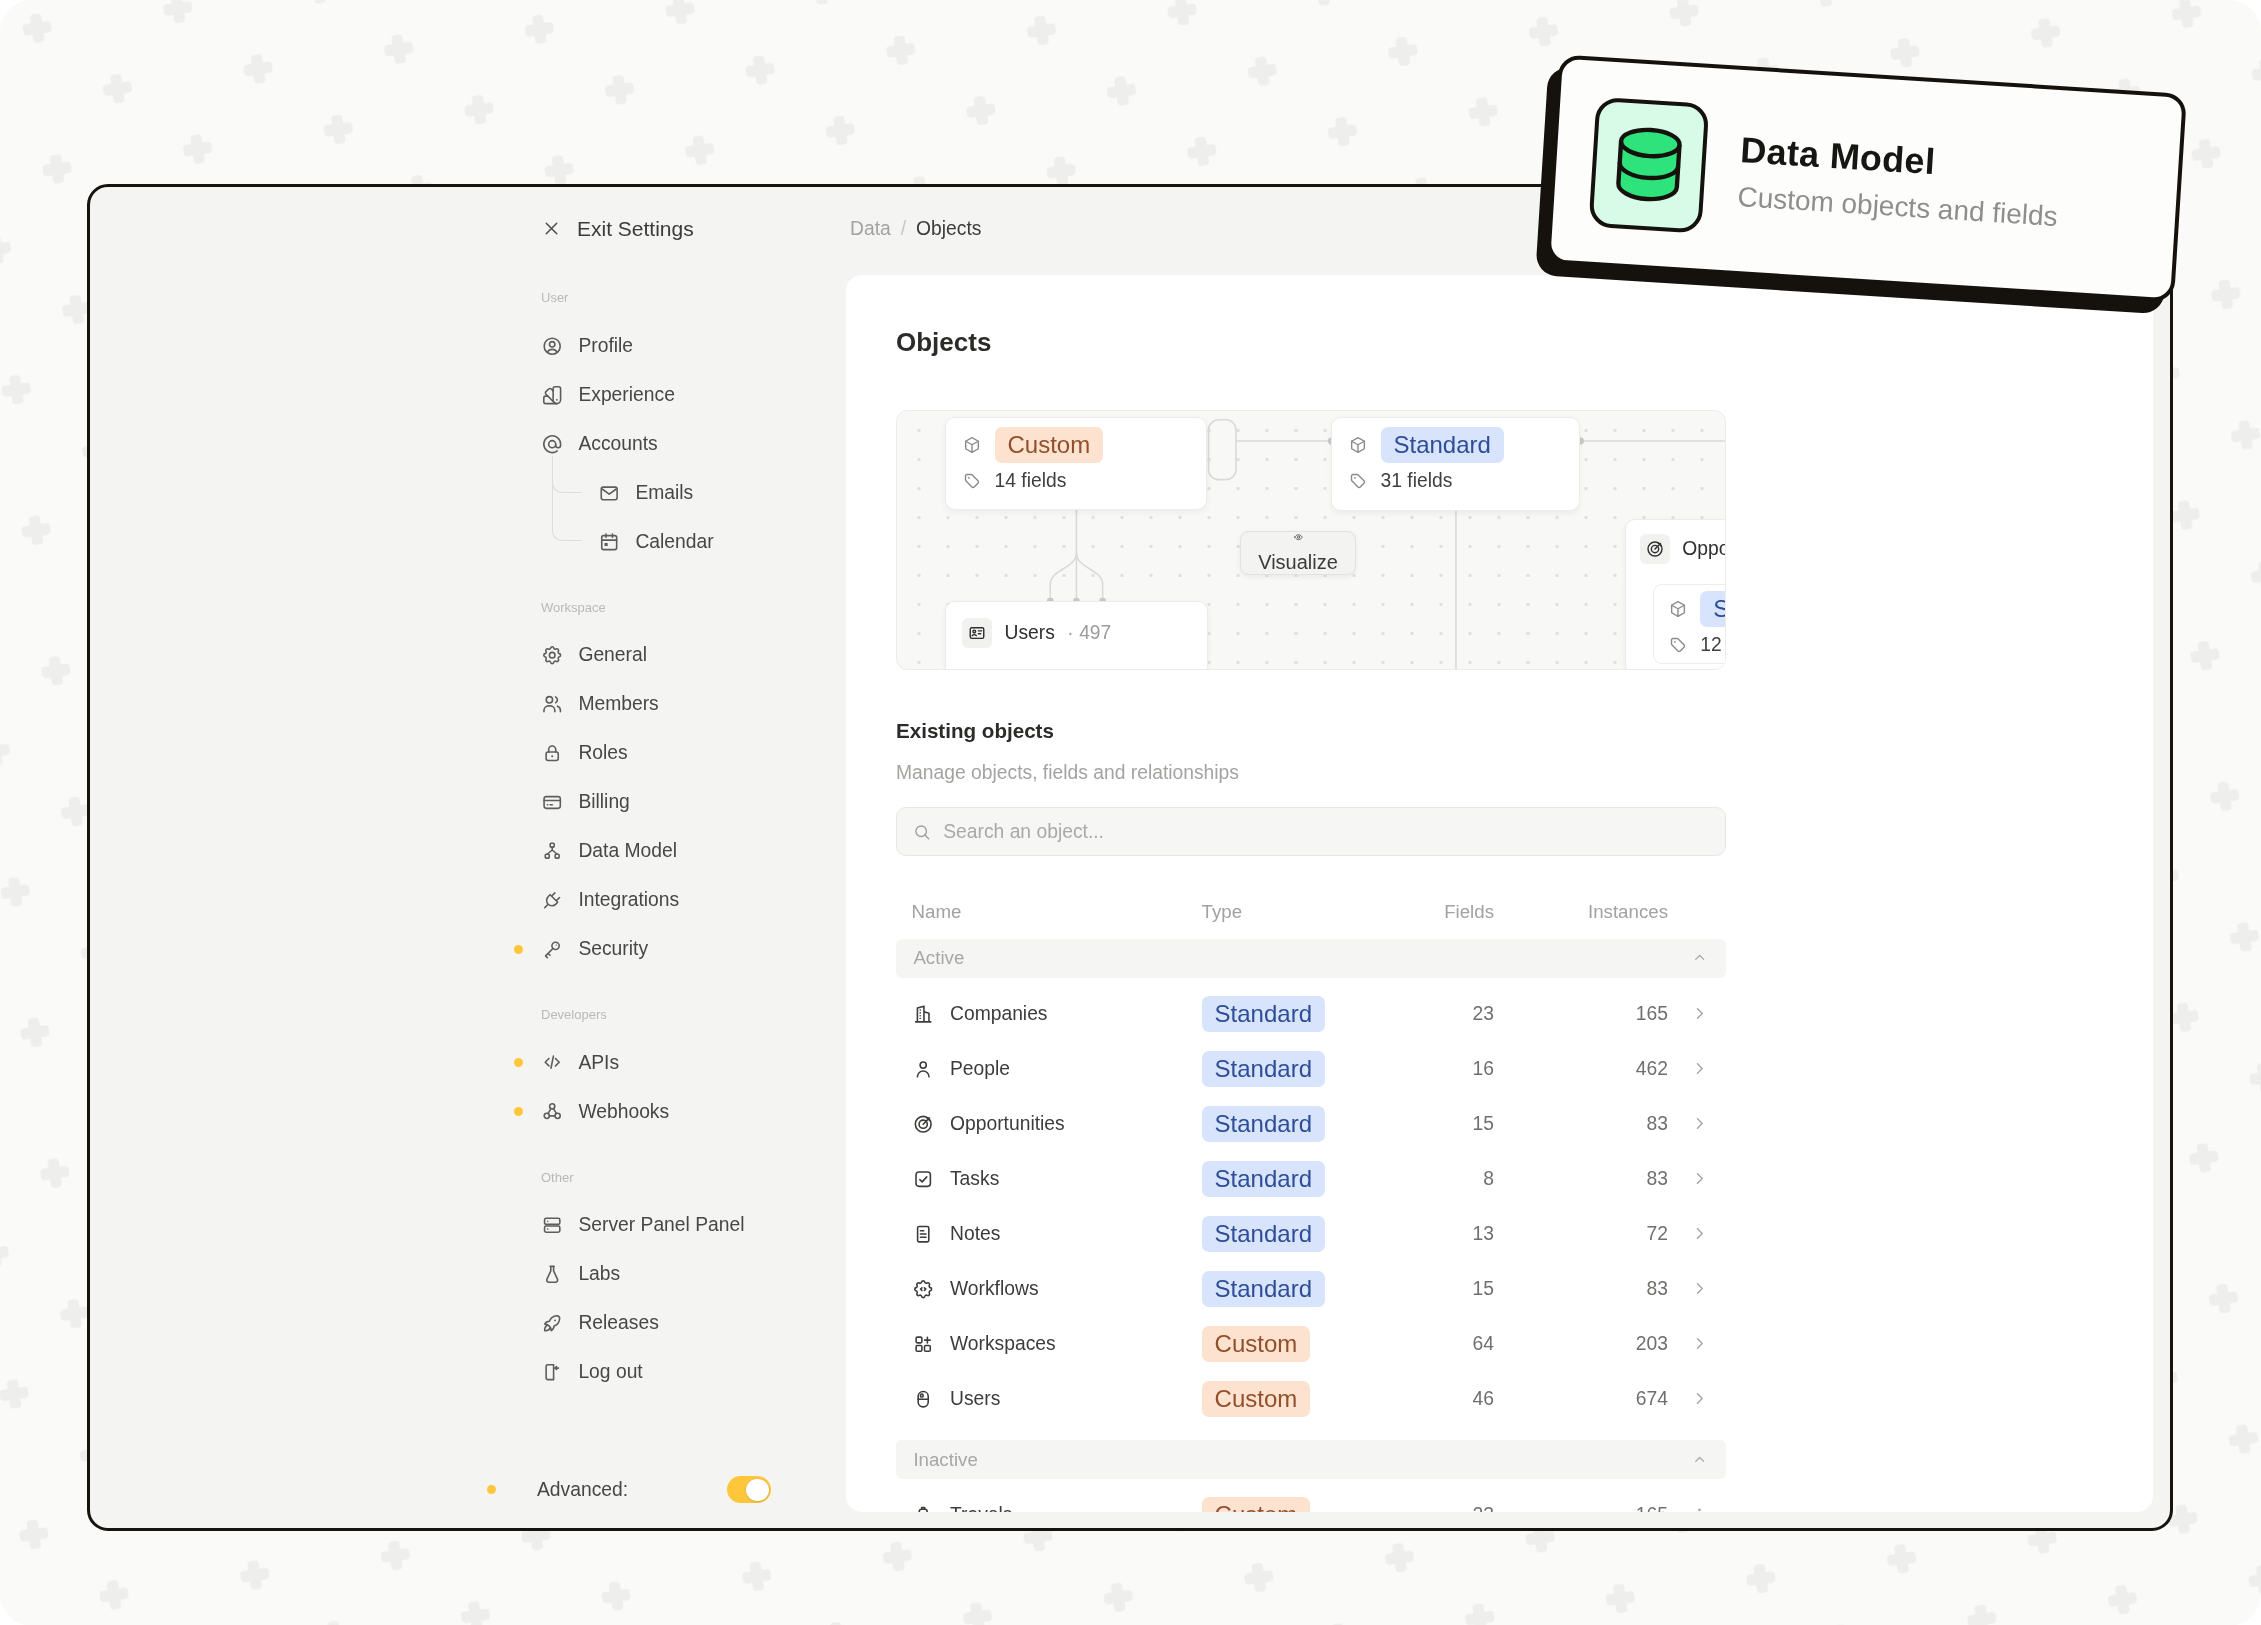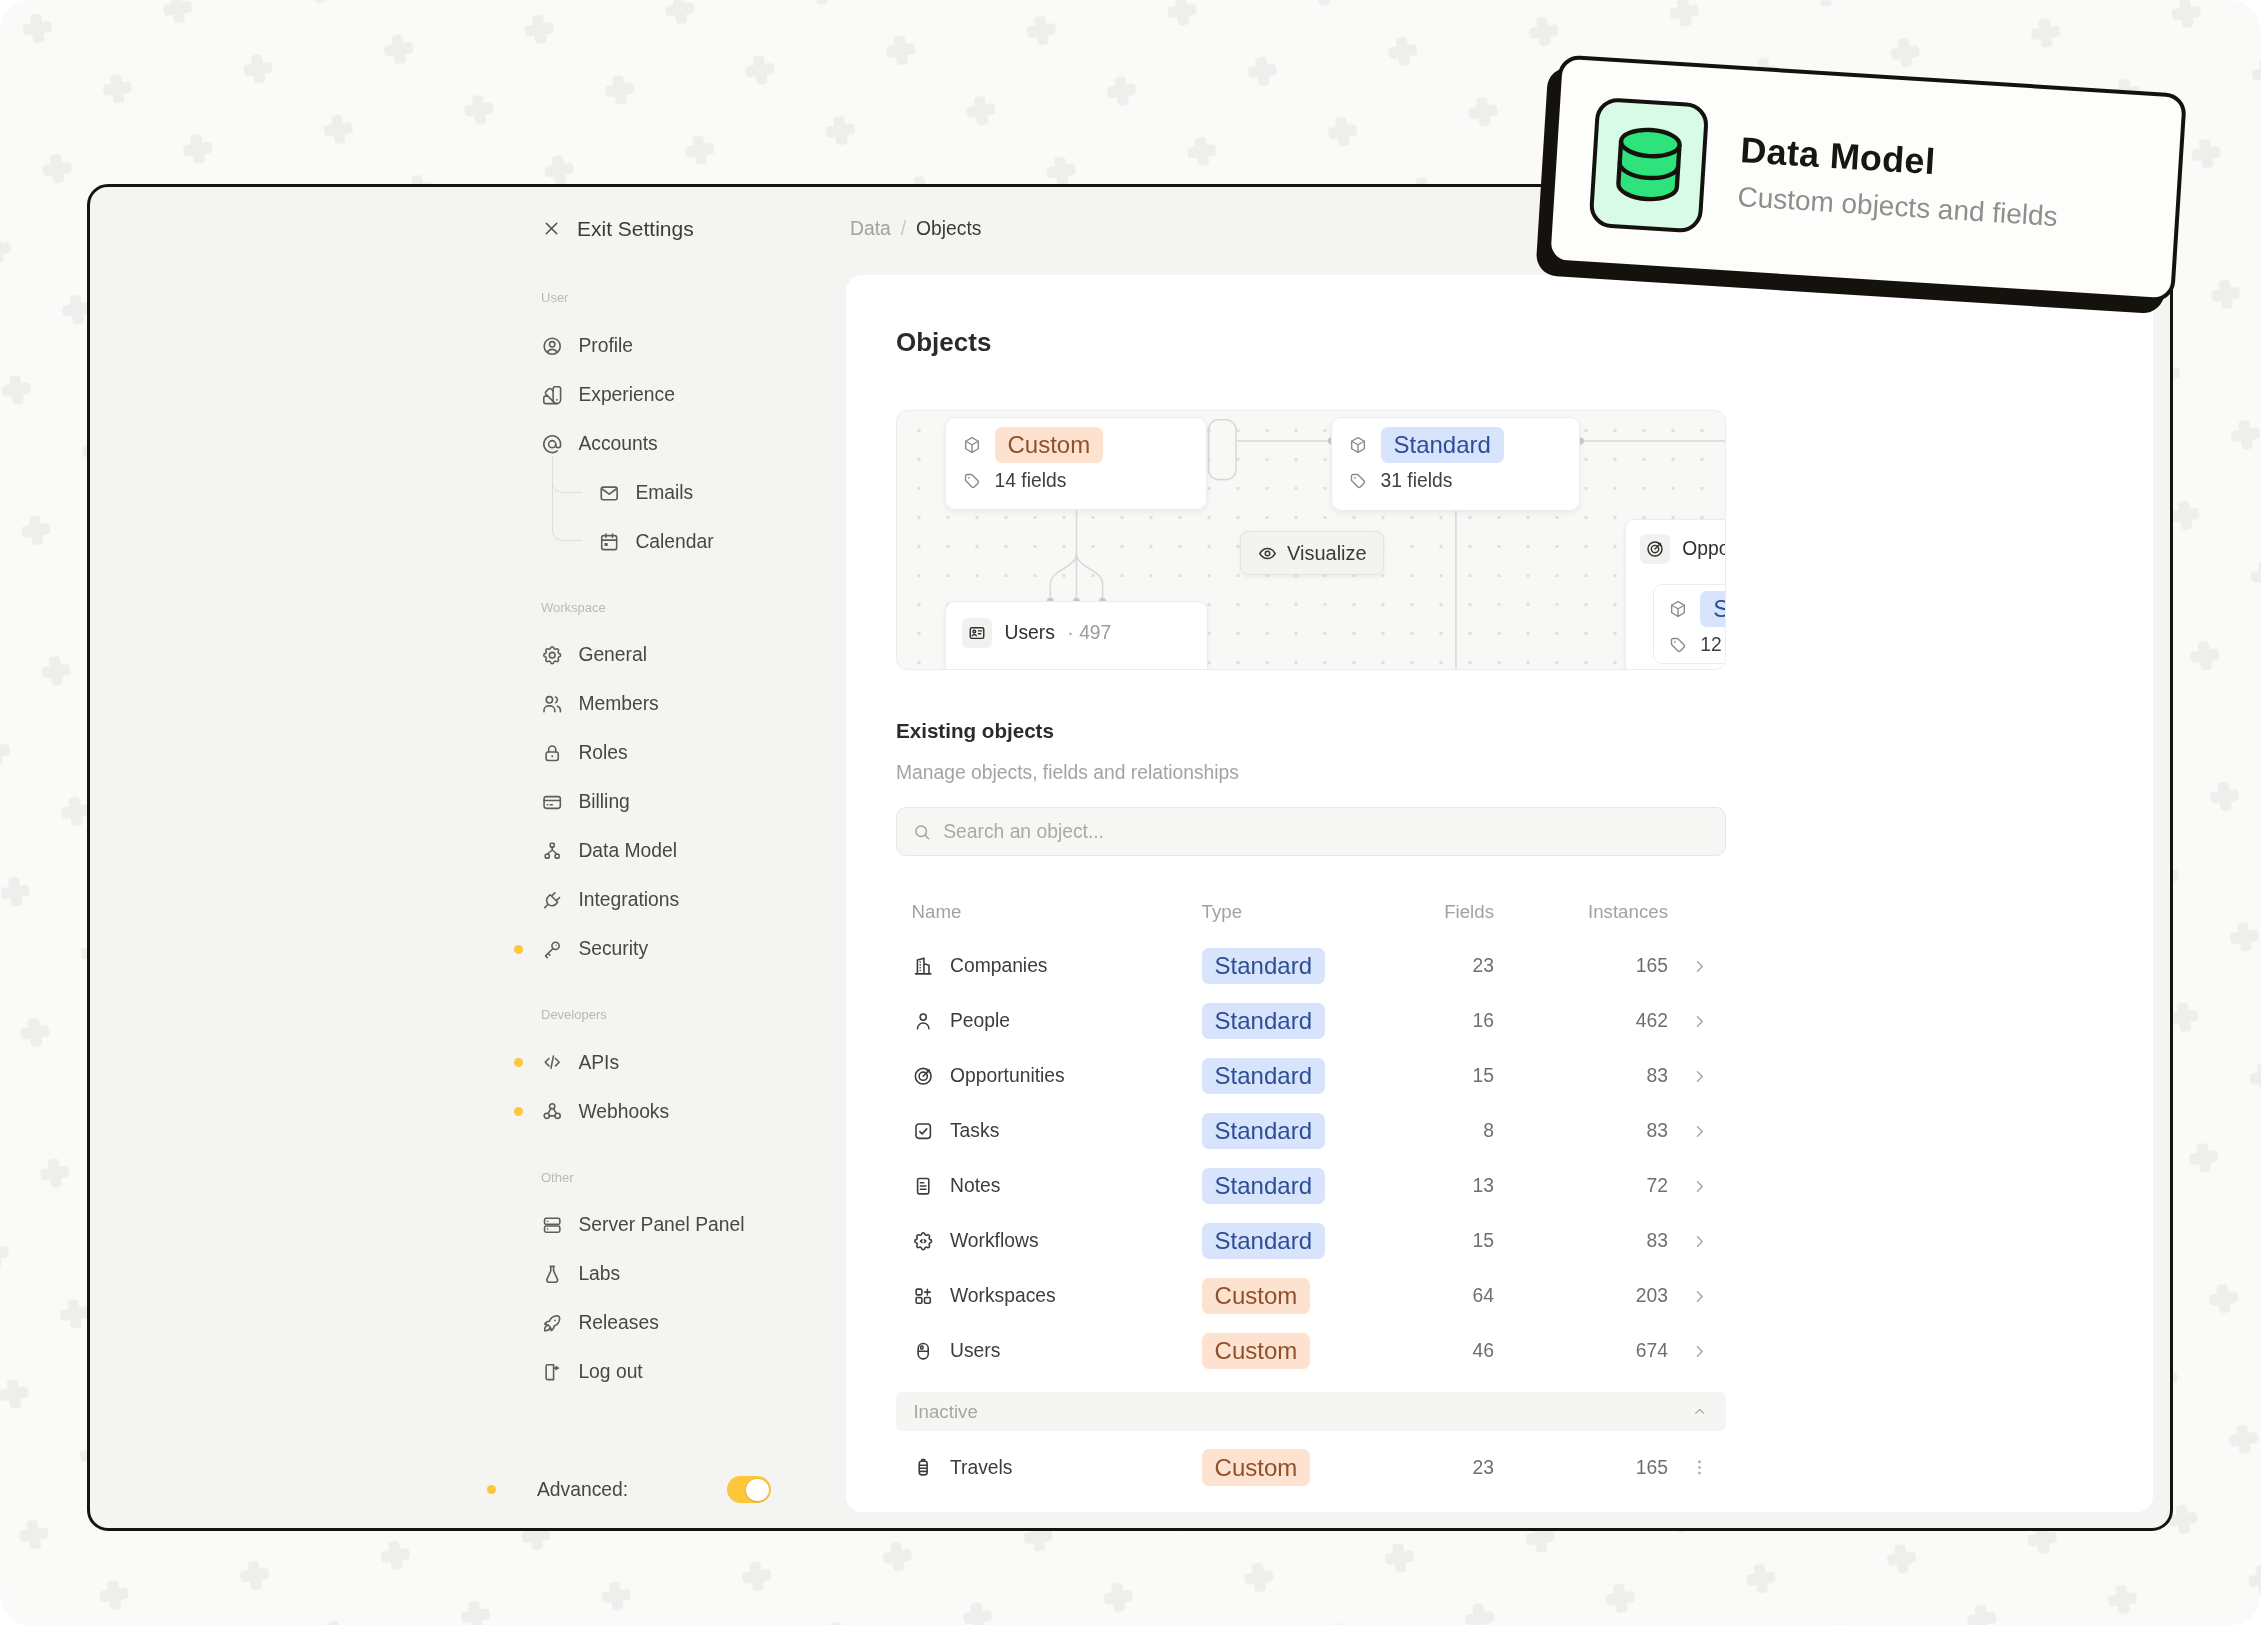--- a/index.html
+++ b/index.html
@@ -71,25 +71,25 @@
     white-space:nowrap; }
   .vrow .ic { width:20px; height:20px; color:#8B8B89; flex:0 0 auto; }
   .vtext { font-size:19.3px; color:#3F3F3D; }
   .vname { font-size:19.3px; font-weight:500; color:#2F2F2D; }
   .vcount { font-size:19.3px; color:#9C9C9A; }
   .itile { width:30px; height:30px; border-radius:6.2px; background:#F1F1EF;
     display:flex; align-items:center; justify-content:center; flex:0 0 auto; }
   .itile .ic { width:20px; height:20px; color:#2F2F2D; }
   .vsub { position:absolute; left:27px; top:64px; width:187px; height:80px;
     background:#fff; border:1.2px solid #ECECEA; border-radius:8.7px; padding:8.7px 13.7px; }
-  .vbtn { position:absolute; left:343px; top:120px; width:144px; height:44px;
+  .vbtn { position:absolute; left:343px; top:120px; width:116px; height:44px;
     background:#F3F3F1; border:1.2px solid #E2E2E0; border-radius:8.7px;
     box-shadow:0 1.9px 5px rgba(0,0,0,.06); display:flex; align-items:center;
     justify-content:center; gap:8.7px; font-size:20px; font-weight:500; color:#3B3B39;
-    cursor:pointer; font-family:inherit; }
+    cursor:pointer; font-family:inherit;flex-direction:column; }
   .vbtn .ic { width:21px; height:21px; color:#3B3B39; }
 
   .badge { display:inline-block; font-size:24px; line-height:1; padding:6.2px 13px;
     border-radius:6.9px; }
   .badge.blue { background:#D8E3FC; color:#2D4E96; }
   .badge.orange { background:#FCE2CF; color:#90502B; }
 
   
   .ex-title { position:absolute; left:50px; top:444px; font-size:20.6px; font-weight:700;
     color:#2B2B29; }
@@ -448,20 +448,26 @@
 
       <div class="table">
         <div class="thead">
           <div class="cell-name">Name</div>
           <div class="cell-type">Type</div>
           <div class="cell-fields">Fields</div>
           <div class="cell-inst">Instances</div>
           <div class="cell-chev"></div>
         </div>
 
+        <div class="band">
+          <span>Active</span>
+          <svg class="ic" viewBox="0 0 24 24">
+              <path d="M6.5 14.4L12 9l5.5 5.4"></path>
+            </svg>
+        </div>
 
         <div class="rows">
           <div class="trow">
             <div class="cell-name">
               <svg class="ic" viewBox="0 0 24 24">
                   <path d="M3.8 20.2h16.4M5.8 20.2V5.4l7-2v16.8M12.8 9.3l5.4 1.6v9.3"></path>
                   <path d="M8.8 7.6v.01M8.8 10.6v.01M8.8 13.6v.01M8.8 16.6v.01"></path>
                 </svg>
               <span>Companies</span>
             </div>

